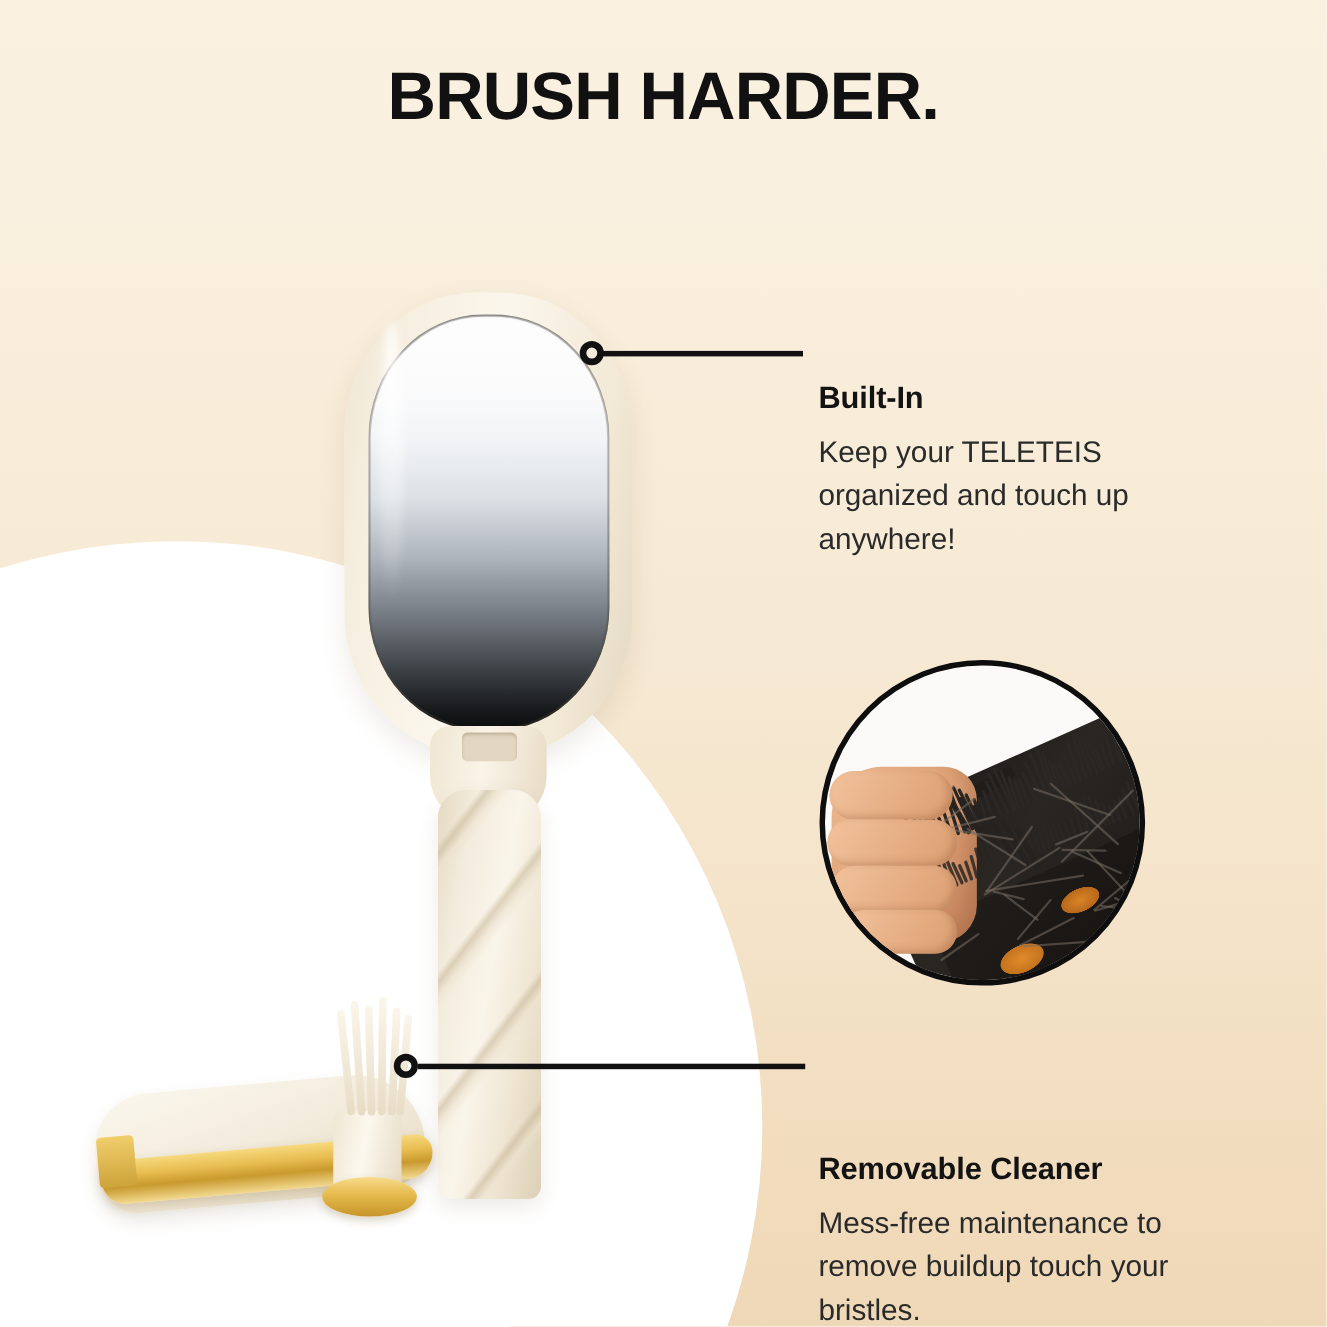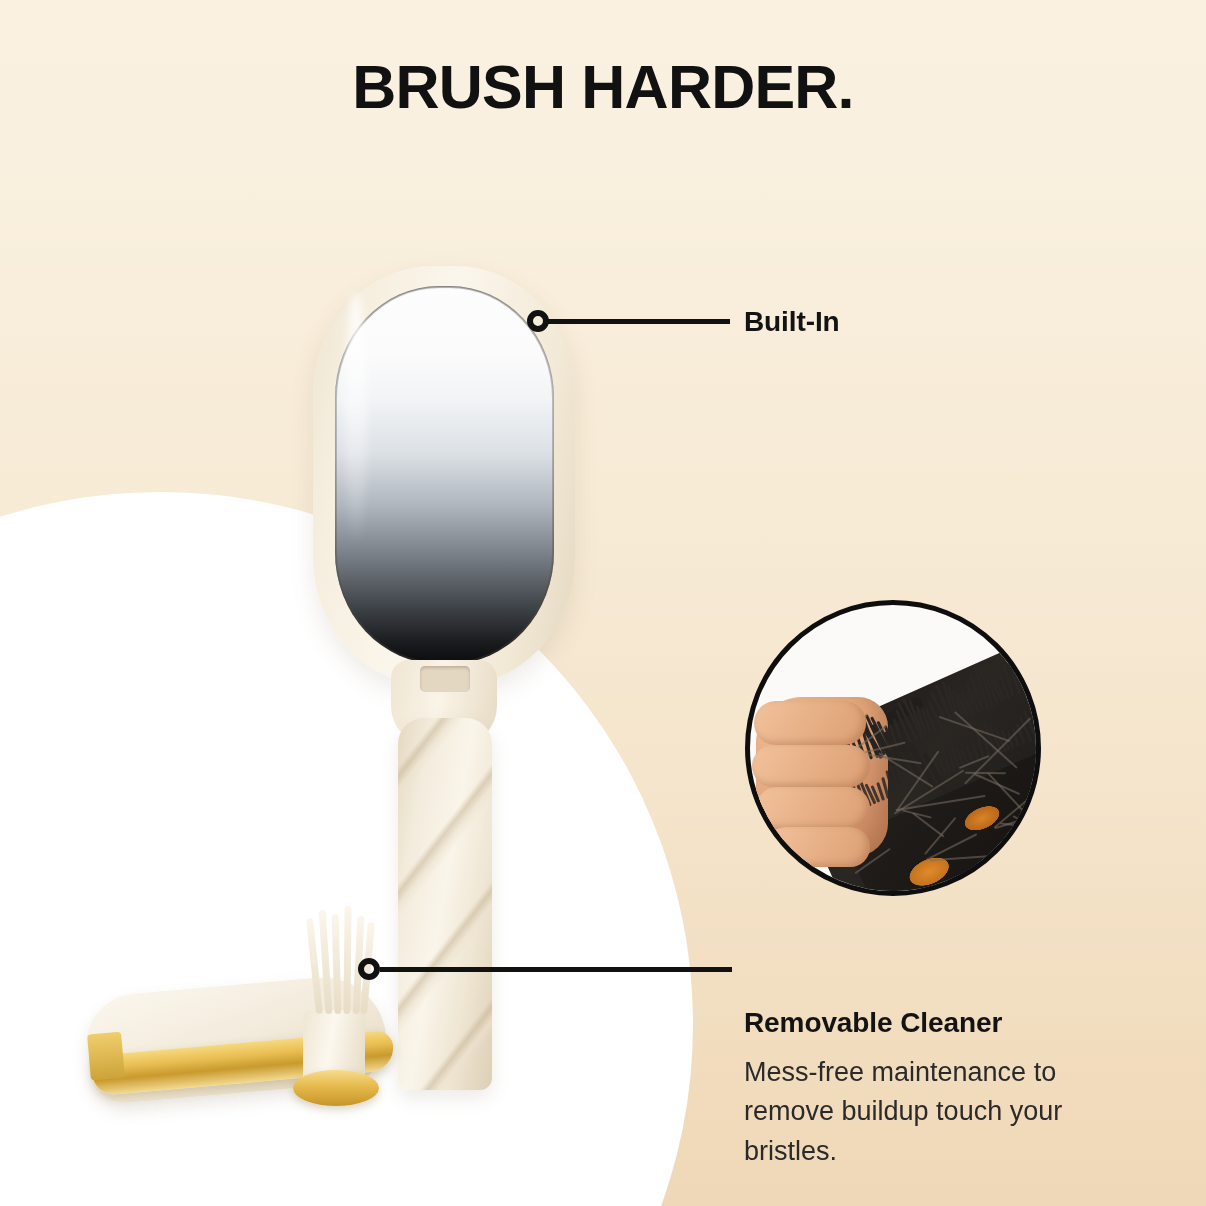--- a/index.html
+++ b/index.html
@@ -173,21 +173,21 @@
   }
   .callout-dot {
     position:absolute;
     width:22px; height:22px;
     border:6px solid #111111;
     border-radius:50%;
     background:transparent;
   }
 
   
-  .feature { position:absolute; }
+  .feature { position:absolute;margin-top:40px; }
   .feature h3 {
     color:#131313;
     font-weight:bold;
     font-size:28px;
     line-height:1.33;
     letter-spacing:-0.1px;
   }
   .feature p {
     color:#2A2A2A;
     font-size:27px;
@@ -313,20 +313,21 @@
   <div class="callout-line" style="left:548px; top:319px; width:182px;"></div>
   <div class="callout-dot" style="left:527px; top:310px;"></div>
 
   <div class="callout-line" style="left:380px; top:967px; width:352px;"></div>
   <div class="callout-dot" style="left:358px; top:958px;"></div>
 
   <div class="feature" id="feature-mirror">
     <h3>
       <span>Built-In</span><br>
     </h3>
+    <p>Keep your TELETEIS organized and touch up anywhere!</p>
   </div>
 
   <div class="photo-circle">
     <div class="pc-inner" id="pc-inner">
       <div class="brush-pad"></div>
       <div class="brush-shell"></div>
       <div class="tool-spine"></div>
       <div class="hand"></div>
     <div class="bristle" style="left: 78px; top: 138px; height: 34px; transform: rotate(-22deg);"></div>
         <div class="bristle" style="left: 82.6px; top: 128.776px; height: 41.1736px; transform: rotate(-17.7926deg);"></div>

